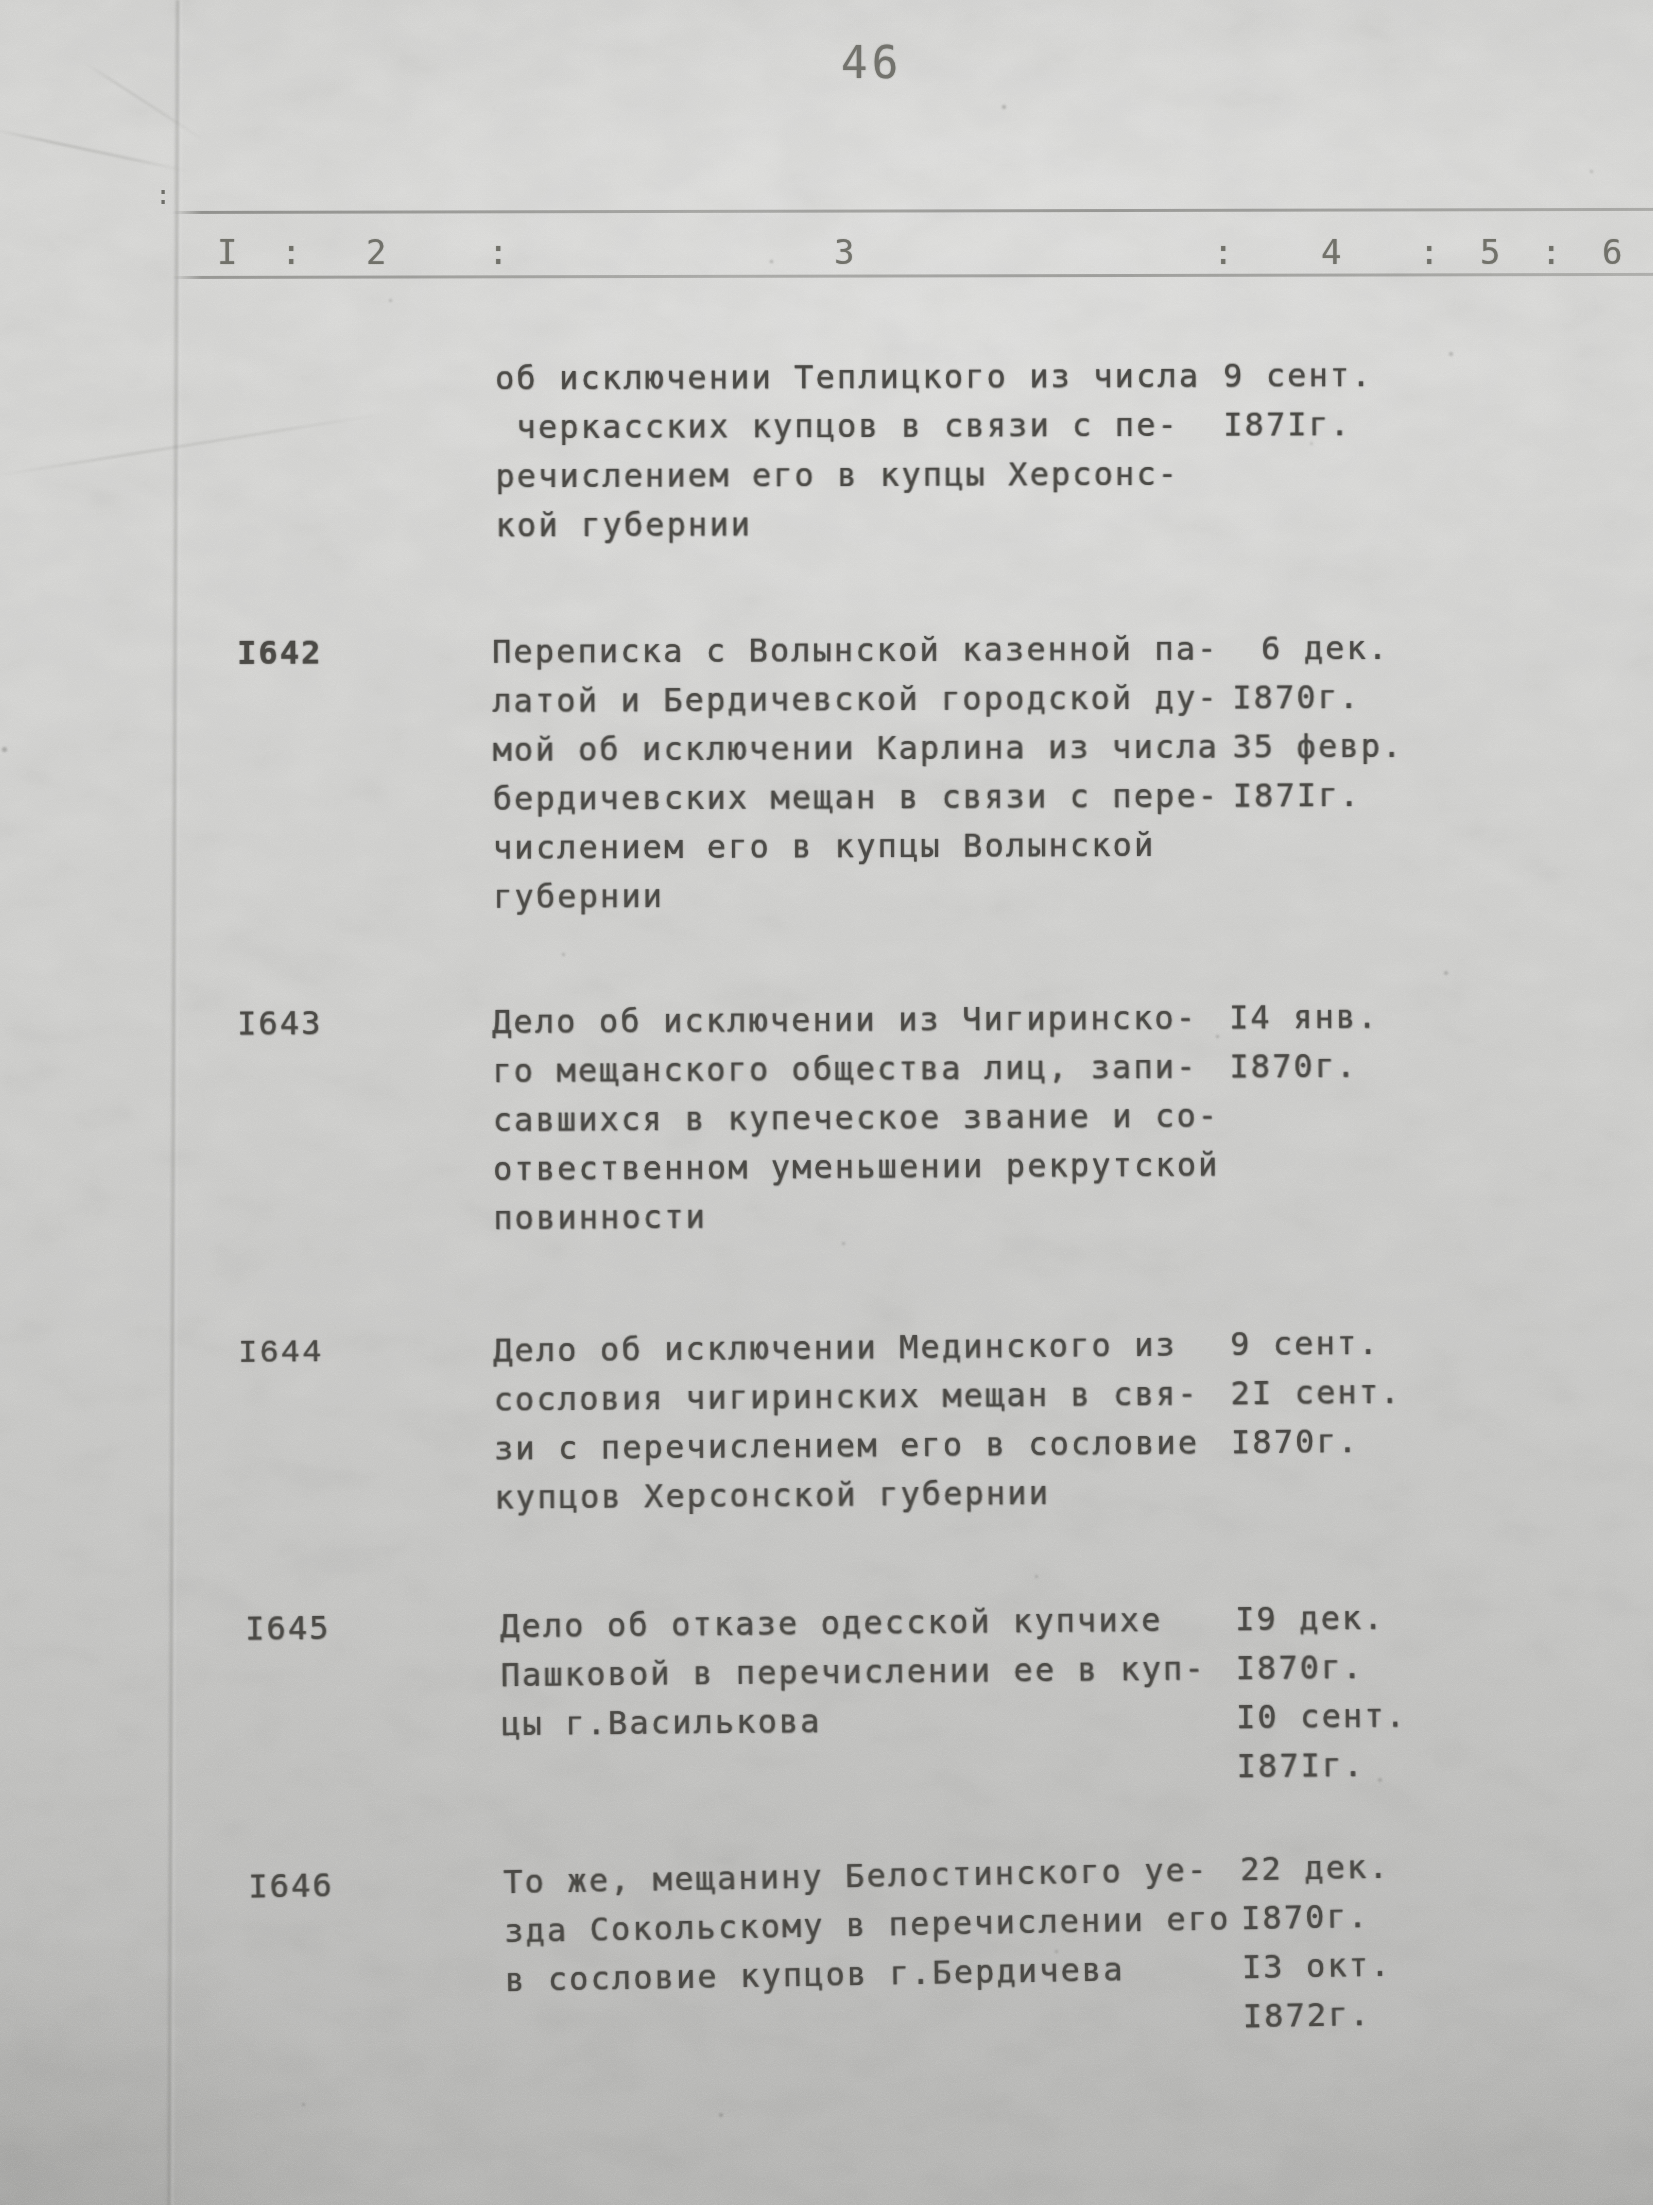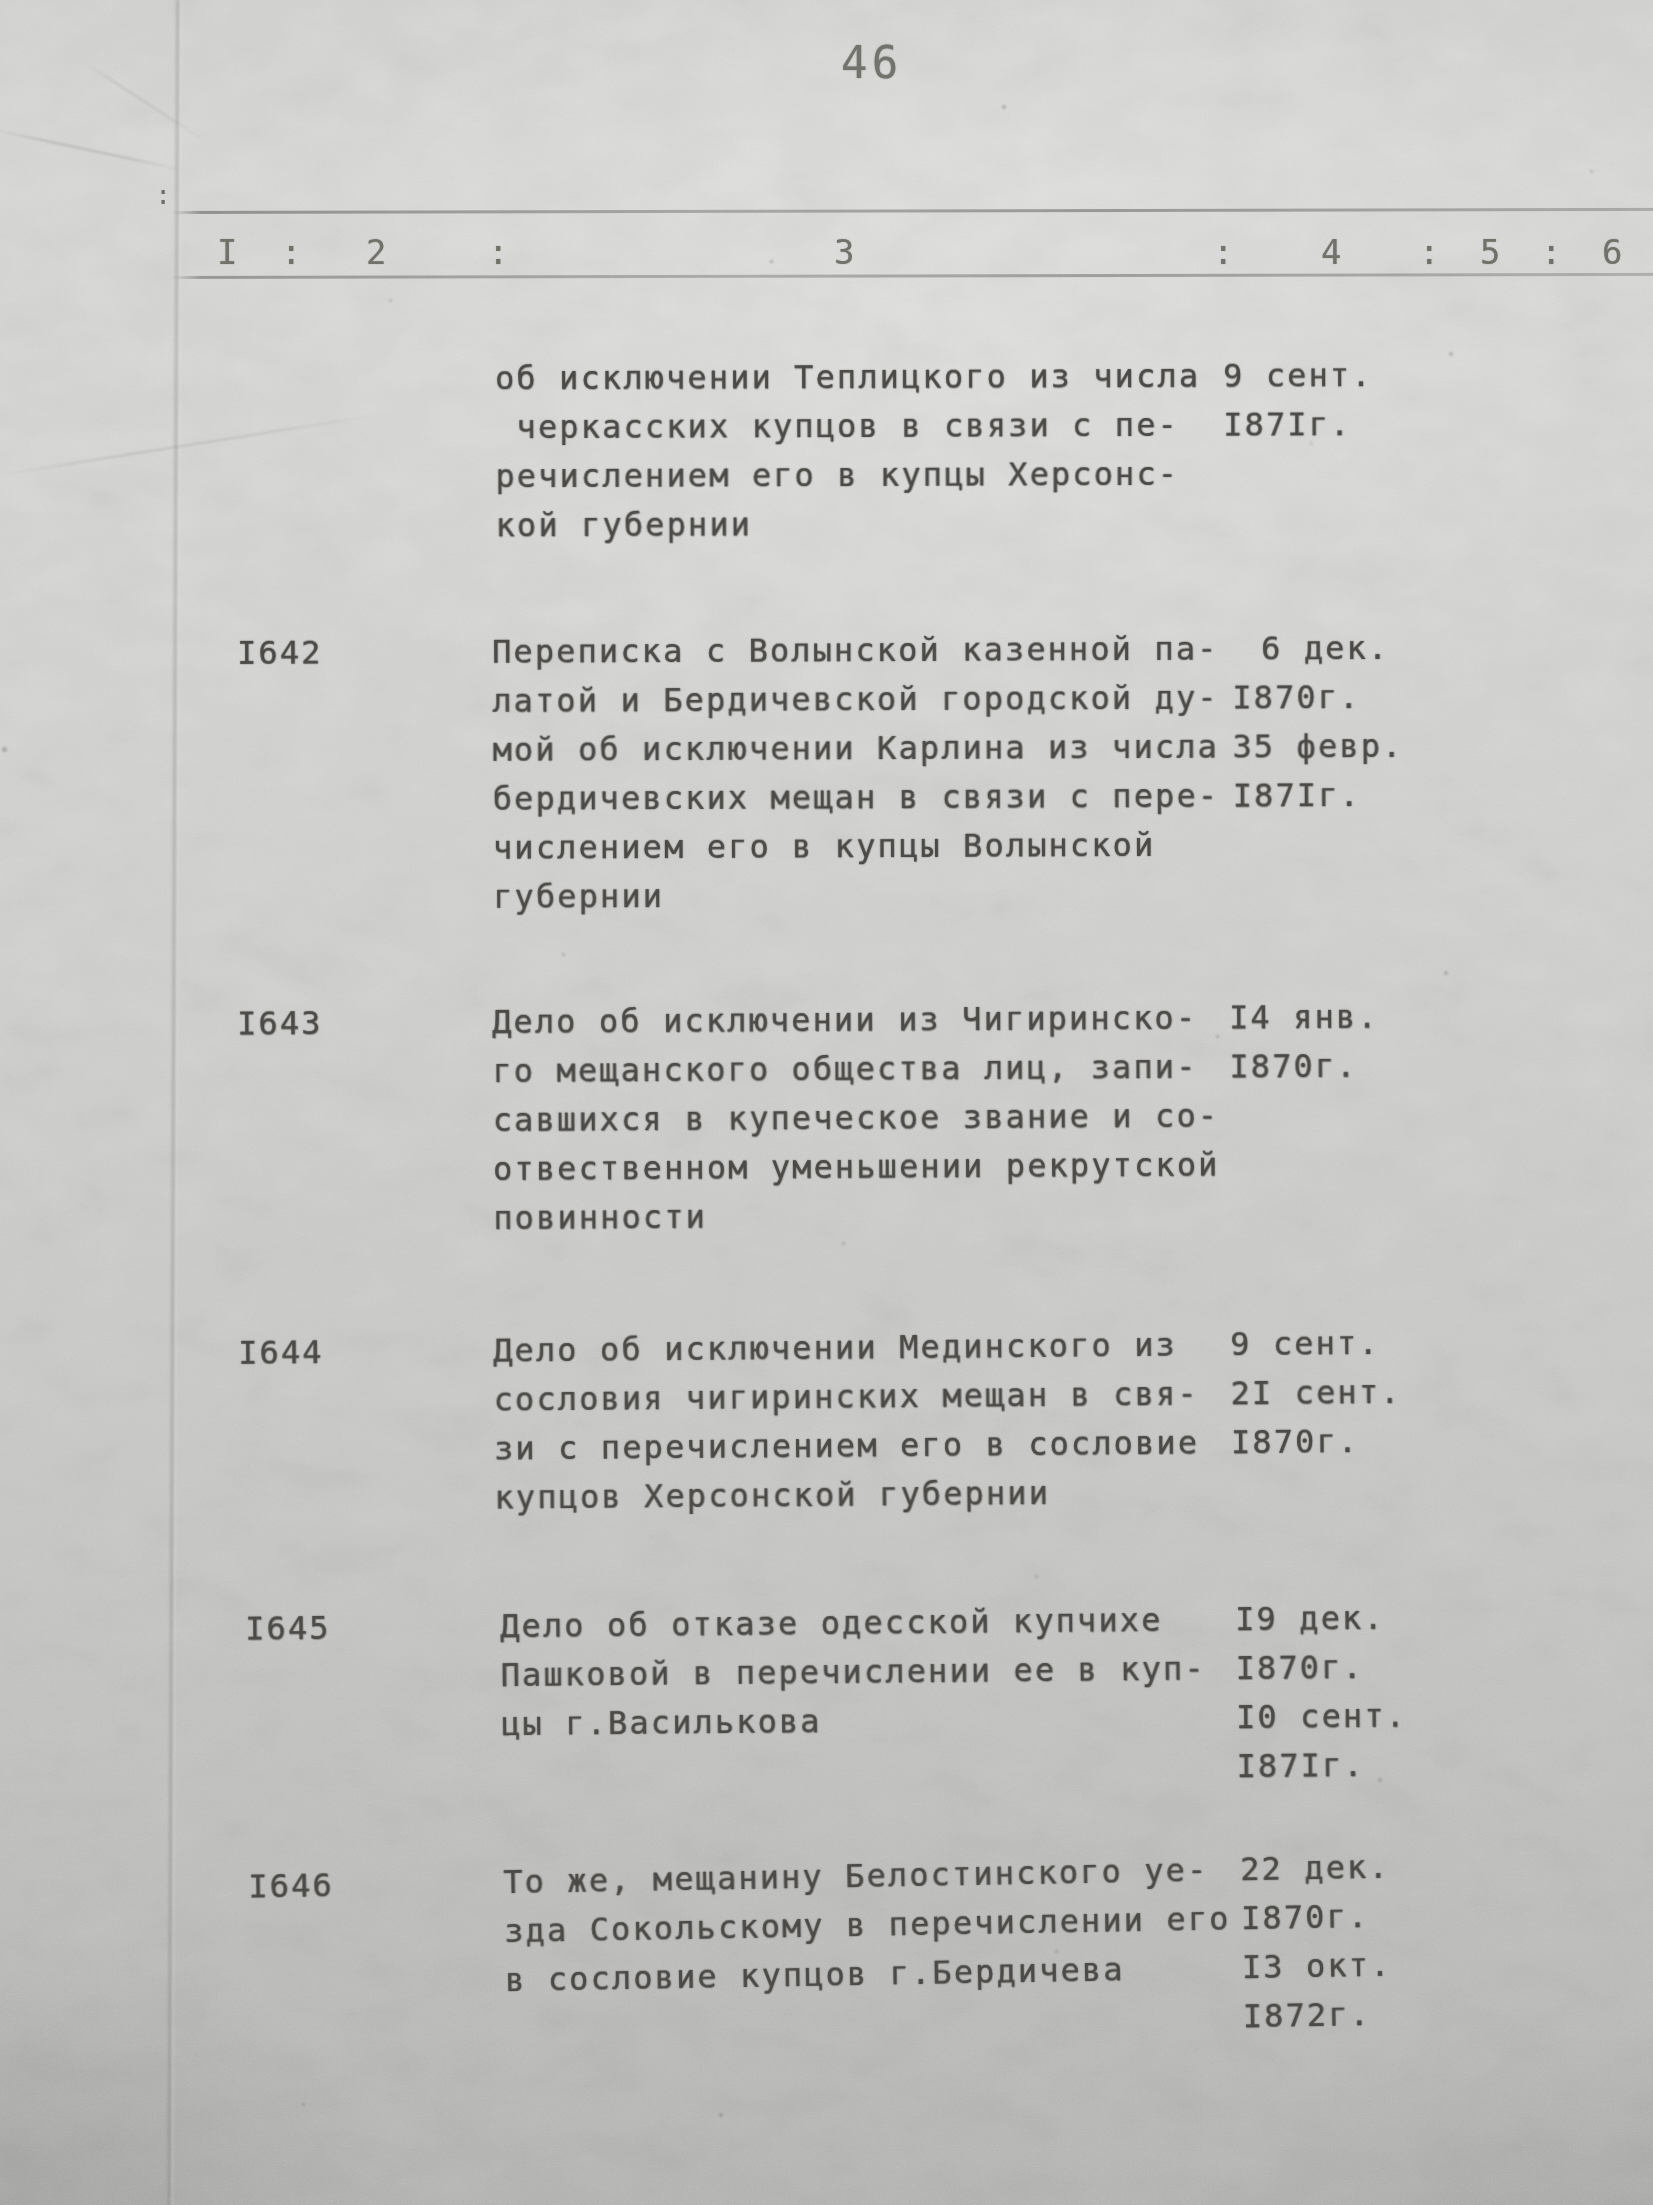--- a/index.html
+++ b/index.html
@@ -129,21 +129,21 @@
           <div class="typed" style="position: relative;"> черкасских купцов в связи с пе-</div>
           <div class="typed" style="position: relative;">речислением его в купцы Херсонс-</div>
           <div class="typed" style="position: relative;">кой губернии</div>
         </div>
         <div class="dates" style="position: absolute; left: 1223px;">
           <div class="typed" style="position: relative;">9 сент.</div>
           <div class="typed" style="position: relative;">I87Iг.</div>
         </div>
       </div>
       <div class="entry" style="top: 630px; transform: rotate(-0.25deg);">
-        <div class="typed num" style="left: 237px;">I642</div>
+        <div class="typed num" style="left: 237px; font-weight: bold;">I642</div>
         <div class="desc" style="position: absolute; left: 492px;">
           <div class="typed" style="position: relative;">Переписка с Волынской казенной па-</div>
           <div class="typed" style="position: relative;">латой и Бердичевской городской ду-</div>
           <div class="typed" style="position: relative;">мой об исключении Карлина из числа</div>
           <div class="typed" style="position: relative;">бердичевских мещан в связи с пере-</div>
           <div class="typed" style="position: relative;">числением его в купцы Волынской</div>
           <div class="typed" style="position: relative;">губернии</div>
         </div>
         <div class="dates" style="position: absolute; left: 1232px;">
           <div class="typed" style="position: relative; margin-left: 29px;">6 дек.</div>
@@ -160,21 +160,21 @@
           <div class="typed" style="position: relative;">савшихся в купеческое звание и со-</div>
           <div class="typed" style="position: relative;">отвественном уменьшении рекрутской</div>
           <div class="typed" style="position: relative;">повинности</div>
         </div>
         <div class="dates" style="position: absolute; left: 1229px;">
           <div class="typed" style="position: relative;">I4 янв.</div>
           <div class="typed" style="position: relative;">I870г.</div>
         </div>
       </div>
       <div class="entry" style="top: 1331px; transform: rotate(-0.5deg);">
-        <div class="typed num" style="left: 238px;">I644</div>
+        <div class="typed num" style="left: 238px; font-family: Liberation Mono, monospace;">I644</div>
         <div class="desc" style="position: absolute; left: 493px;">
           <div class="typed" style="position: relative;">Дело об исключении Мединского из</div>
           <div class="typed" style="position: relative;">сословия чигиринских мещан в свя-</div>
           <div class="typed" style="position: relative;">зи с перечислением его в сословие</div>
           <div class="typed" style="position: relative;">купцов Херсонской губернии</div>
         </div>
         <div class="dates" style="position: absolute; left: 1230px;">
           <div class="typed" style="position: relative;">9 сент.</div>
           <div class="typed" style="position: relative;">2I сент.</div>
           <div class="typed" style="position: relative;">I870г.</div>

